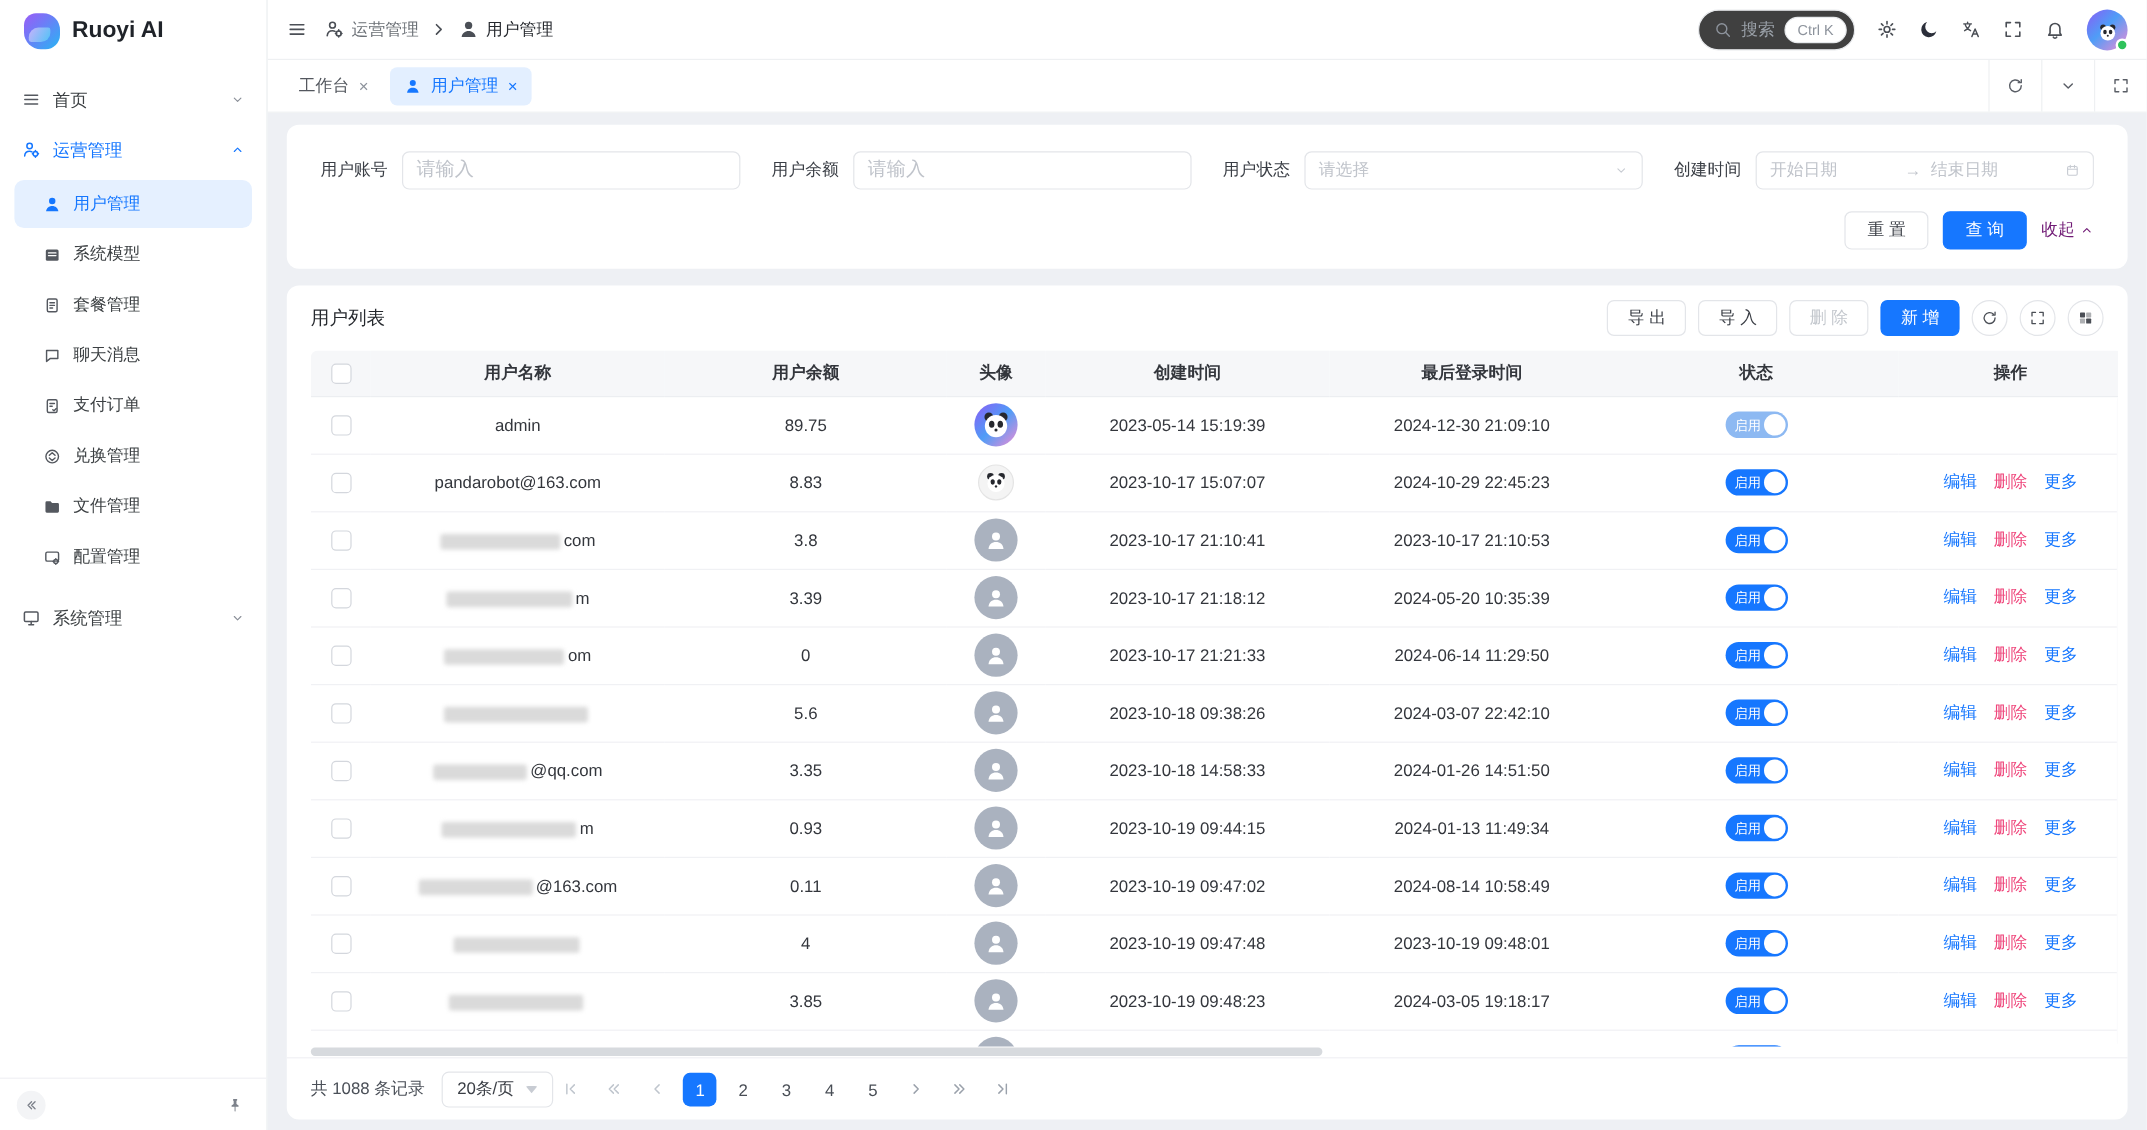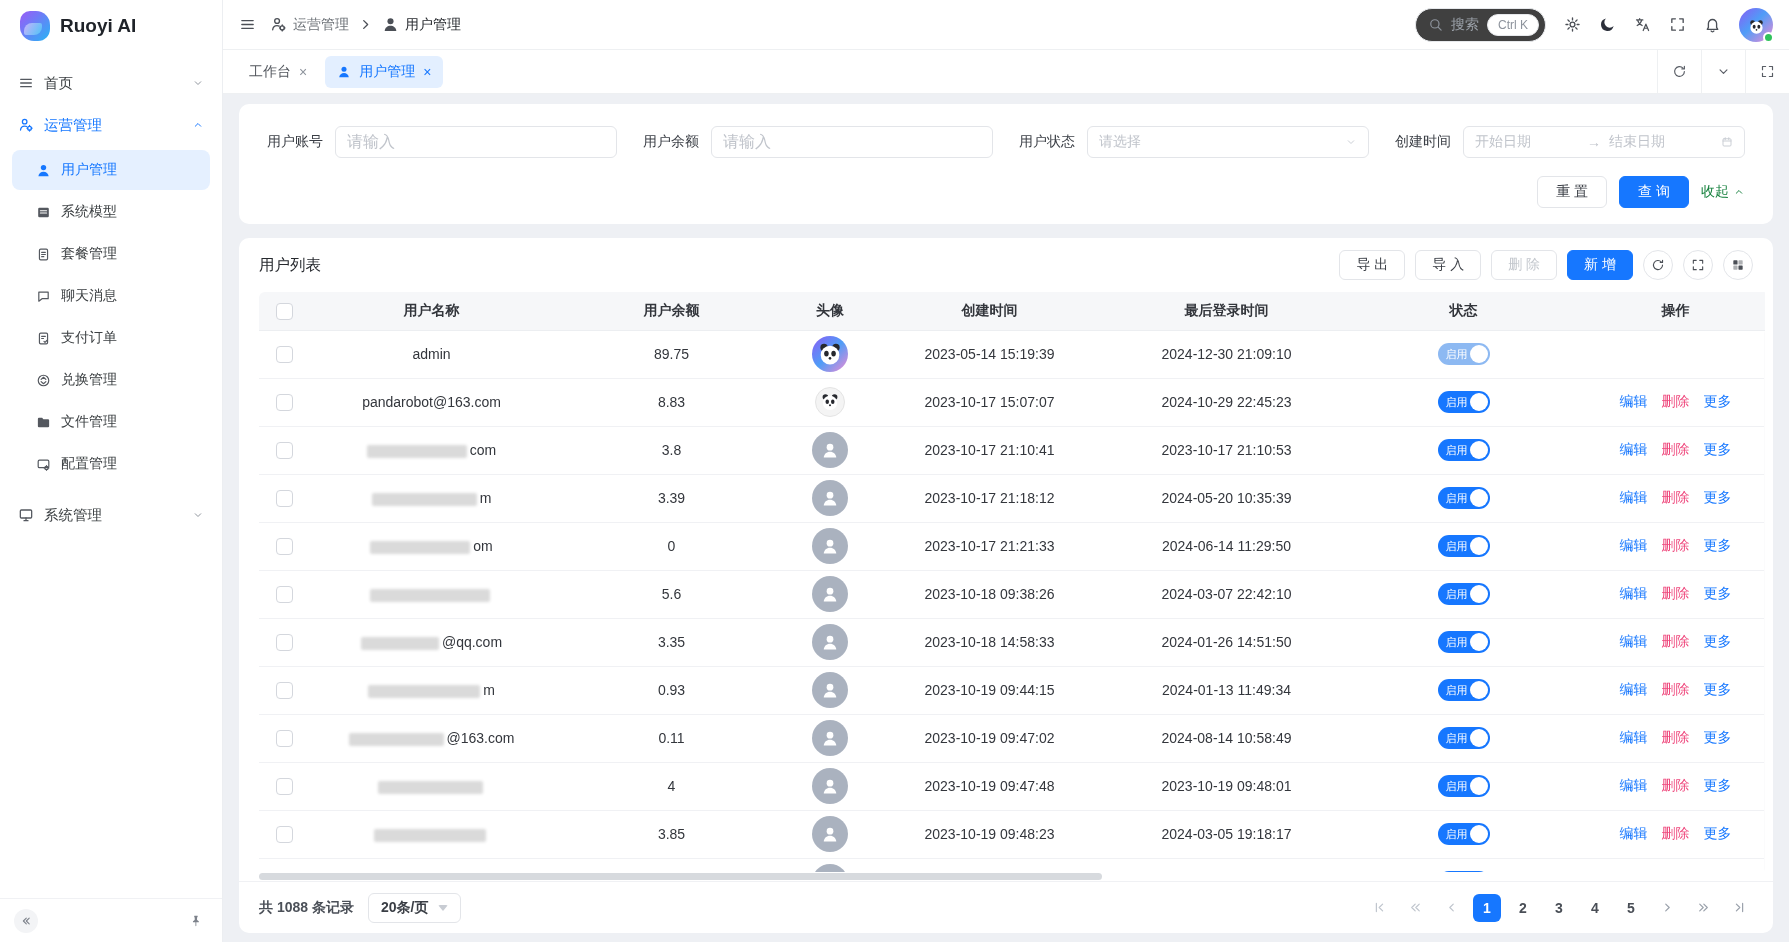--- a/index.html
+++ b/index.html
@@ -88,21 +88,21 @@
   .fctrl input { border:none; outline:none; width:100%; font-size:16px; font-family:inherit; color:#7f1d1d; }
   .fctrl input::placeholder { color:#c0c4cb; }
   .fctrl .grow { flex:1; }
   .caret-down { width:0; height:0; border-left:5px solid transparent; border-right:5px solid transparent;
                 border-top:6px solid #c8ccd3; border-radius:2px; }
   .chev-grey { color:#c8ccd3; font-size:12px; }
   .filter-actions { display:flex; justify-content:flex-end; align-items:center; gap:12px; margin-top:18px; }
   .btn { height:32px; padding:0 18px; border-radius:6px; border:1px solid #e3e5e9; background:#fff;
          font-size:14px; color:#3a3e45; cursor:pointer; font-family:inherit; }
   .btn.primary { background:#1677ff; border-color:#1677ff; color:#fff; }
-  .link-collapse { color:#15803d; display:flex; align-items:center; gap:4px; cursor:pointer;justify-content:flex-end; }
+  .link-collapse { color:#701a75; display:flex; align-items:center; gap:4px; cursor:pointer;justify-content:flex-end; }
   .link-collapse .ic { font-size:12px; }
 
   .table-card { flex:1; display:flex; flex-direction:column; min-height:0; }
   .card-head { height:54px; display:flex; align-items:center; padding:0 20px; gap:10px; }
   .card-title { font-size:15.5px; font-weight:normal; color:#26292e; flex:1; }
   .toolbar { display:flex; align-items:center; gap:10px; }
   .btn.sm { height:30px; padding:0 16px; }
   .btn.disabled { color:#c3c7cd; cursor:default; }
   .circle-btn { width:30px; height:30px; border-radius:50%; border:1px solid #e3e5e9; background:#fff;
                 display:flex; align-items:center; justify-content:center; color:#4b4f56; font-size:14px; cursor:pointer; }
@@ -135,21 +135,21 @@
   .switch.muted { background:#8db9f2; }
   .row-links a { margin:0 7px; cursor:pointer; text-decoration:none; }
   .lk-blue { color:#1677ff; }
   .lk-red { color:#ef477c; }
 
   .vscroll { position:absolute; top:38px; right:-8px; width:9px; bottom:0; background:#fbfbfc; border-radius:4px; }
   .hscroll { height:9px; margin:0 8px 0 20px; position:relative; }
   .hscroll .thumb { position:absolute; left:0; top:1px; height:7px; width:56%; background:#d7dade; border-radius:4px; }
 
   .pager-bar { height:52px; border-top:1px solid #f0f1f4; display:flex; align-items:center;
-               justify-content:space-between; padding:4px 20px;font-weight:bold; }
+               padding:4px 20px; }
   .pager-left { display:flex; align-items:center; gap:14px; color:#4b5058; }
   .psize { height:30px; border:1px solid #e3e5e9; border-radius:6px; display:flex; align-items:center; gap:10px;
            padding:0 12px; color:#3a3e45; cursor:pointer; }
   .pager { display:flex; align-items:center; gap:8px; }
   .pg { min-width:28px; height:28px; display:flex; align-items:center; justify-content:center; border-radius:6px;
         color:#494e56; cursor:pointer; font-size:14px; }
   .pg.icon { color:#9aa1ab; font-size:15px; }
   .pg.icon.dim { color:#bfc5cd; }
   .pg.active { background:#1677ff; color:#fff; }
   .flip { transform:scaleX(-1); }

